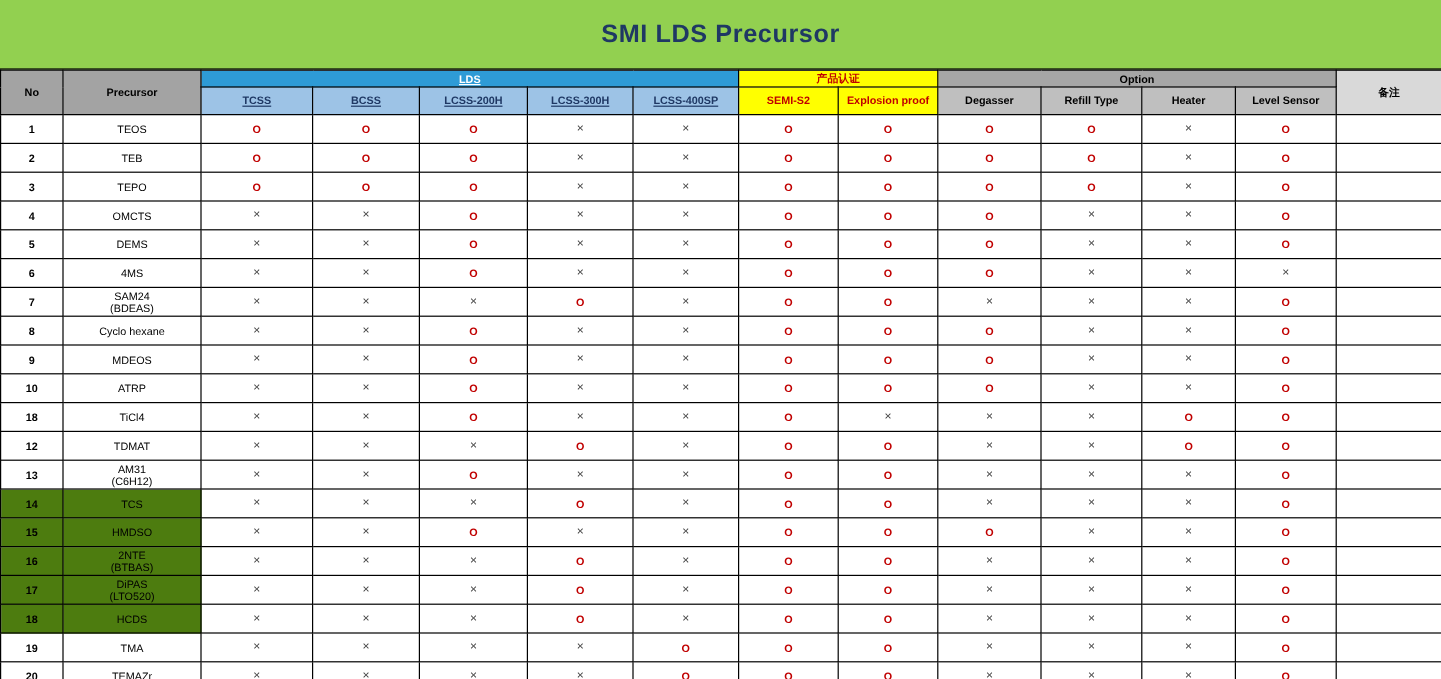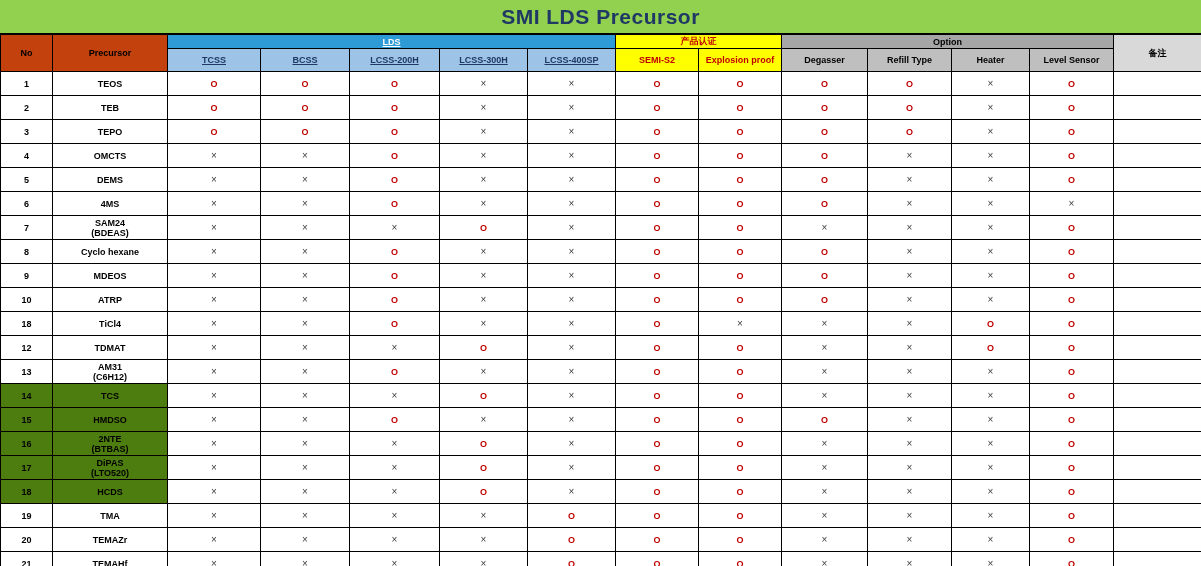--- a/index.html
+++ b/index.html
@@ -13,21 +13,21 @@
     font-family: "Liberation Sans", sans-serif;
     overflow: hidden;
   }
   .page {
     position: relative;
     width: 1201px;
     height: 566px;
     box-sizing: border-box;
   }
   .title-bar {
-    height: 34px;
+    height: 58px;
     background: #92d050;
     display: flex;
     align-items: center;
     justify-content: center;
     border-bottom: 1px solid #000;
     box-sizing: border-box;
   }
   .title-bar .title-text {
     font-size: 21px;
     font-weight: bold;
@@ -41,21 +41,21 @@
   }
   table.main th, table.main td {
     border: 1px solid #000000;
     text-align: center;
     vertical-align: middle;
     font-size: 9px;
     padding: 0;
   }
   
   .grp-no, .grp-prec {
-    background: #c2410c;
+    background: #a3a3a3;
     font-size: 11px;
     font-weight: bold;
     color: #000;
   }
   .grp-lds {
     background: #2e9bd6;
     color: #ffffff;
     font-size: 11px;
     font-weight: bold;
     text-decoration: underline;
@@ -100,21 +100,21 @@
     font-size: 9px;
     height: 22px;
   }
   td.no-cell {
     font-size: 10px;
     font-weight: bold;
     height: 23px;
   }
   td.prec-cell {
     font-size: 9px;
-    font-weight: bold;
+    font-weight: normal;
     line-height: 10px;
     margin-left: 12px;
   }
   td.mark {
     font-size: 11px;
     font-weight: bold;
   }
   td.mark.o {
     color: #c00000;
   }

